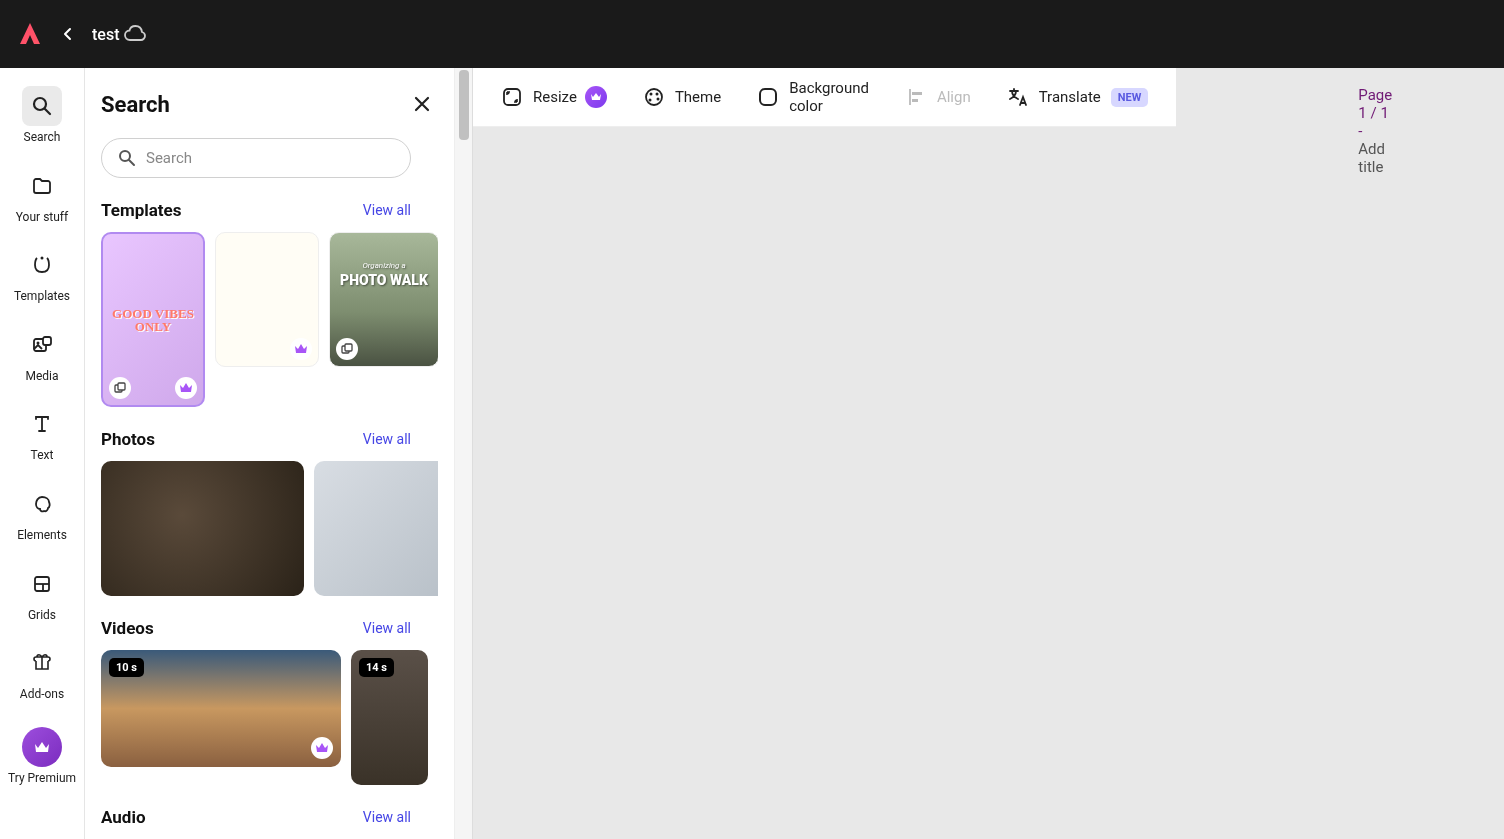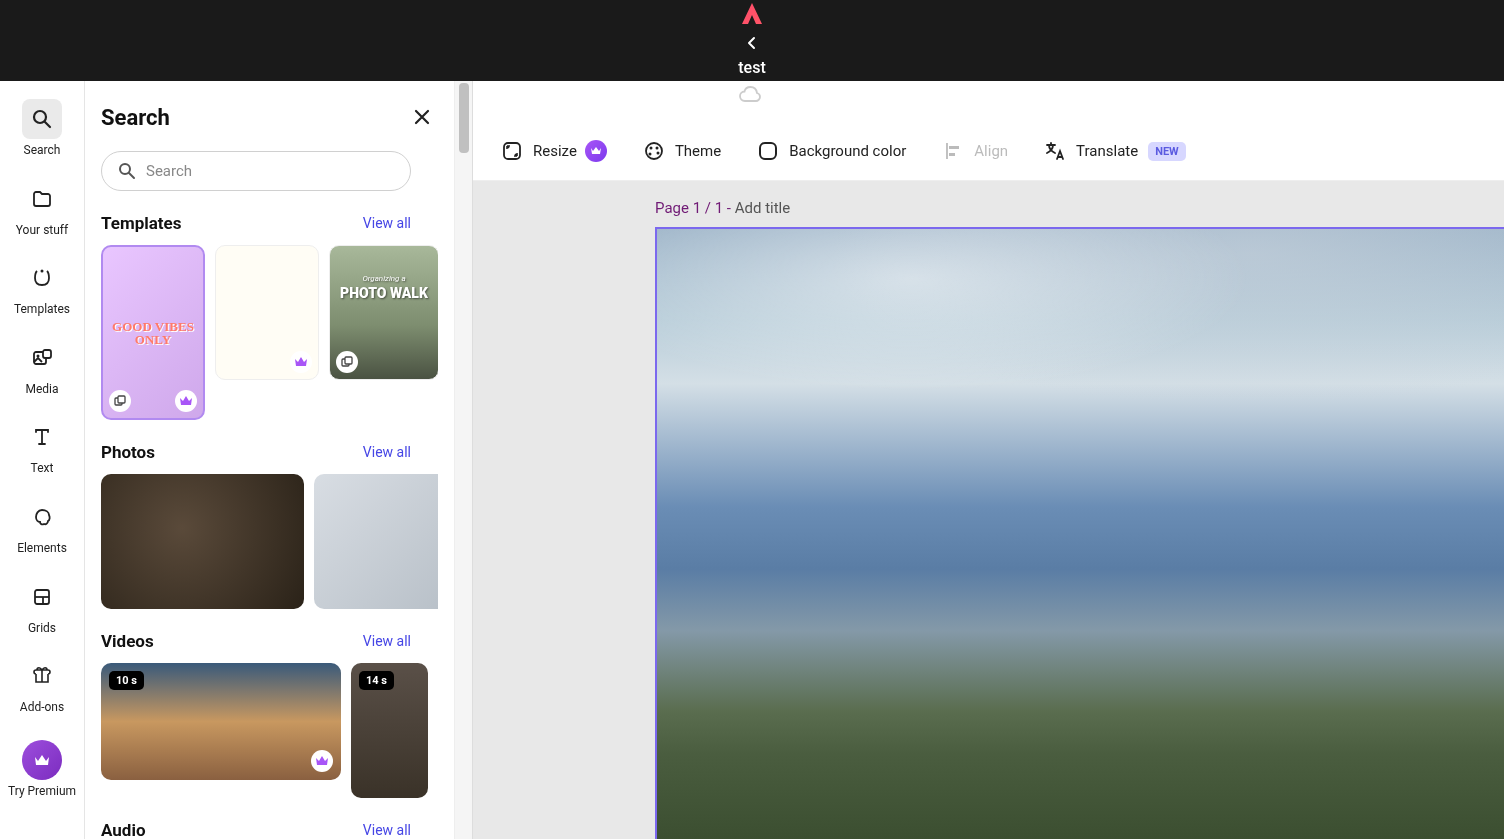--- a/index.html
+++ b/index.html
@@ -1,19 +1,19 @@
 <!DOCTYPE html>
 <html><head>
 <meta charset="utf-8">
 <style>
 * { margin: 0; padding: 0; box-sizing: border-box; font-family: -apple-system, BlinkMacSystemFont, "Segoe UI", Roboto, Helvetica, Arial, sans-serif; }
 body { width: 1504px; height: 839px; overflow: hidden; background: #fff; }
 
 
-.header { height: 81px; background: #1a1a1a; display: flex; align-items: center; padding: 0 16px; gap: 8px; flex-direction: column; }
+.header { height: 68px; background: #1a1a1a; display: flex; align-items: center; padding: 0 16px; gap: 8px; }
 .logo { width: 28px; height: 28px; display: flex; align-items: center; justify-content: center; }
 .back-btn { width: 32px; height: 32px; display: flex; align-items: center; justify-content: center; cursor: pointer; color: #fff; border-radius: 6px; }
 .doc-title { color: #fff; font-size: 16px; font-weight: 500; }
 .cloud-icon { color: #ccc; width: 24px; height: 24px; display: flex; align-items: center; justify-content: center; margin-left: -4px; }
 
 
 .main { display: flex; height: calc(100% - 68px); }
 
 
 .rail { width: 85px; background: #fff; border-right: 1px solid #e5e5e5; display: flex; flex-direction: column; align-items: center; padding-top: 12px; gap: 6px; }
@@ -50,21 +50,21 @@
 .photo2 { width: 135px; height: 135px; background: linear-gradient(135deg, #d8dde3, #b8c0c8); }
 .video1 { width: 240px; height: 117px; background: linear-gradient(180deg, #3a5a7a 0%, #c89860 50%, #8a6040 100%); }
 .video2 { width: 77px; height: 135px; background: linear-gradient(180deg, #5a5048, #3a3228); }
 .duration-badge { position: absolute; top: 8px; left: 8px; background: #000; color: #fff; font-size: 11px; font-weight: 700; padding: 3px 7px; border-radius: 5px; }
 
 .t1-inner { position:absolute; inset:0; display:flex; align-items:center; justify-content:center; font-family: cursive; font-weight:900; color:#ff7a6a; font-size:13px; text-align:center; line-height:1; text-shadow: 1px 1px 0 #fff;}
 .t3-inner { position:absolute; top:29px; left:0; right:0; text-align:center; color:#fff; font-weight:900; font-size:14px; line-height:1.1; text-shadow: 1px 1px 2px rgba(0,0,0,0.5);}
 .t3-inner small { display:block; font-size:8px; font-weight:400; font-style:italic; color:#fff; margin-bottom:2px;}
 
 
-.canvas-area { flex: 1; background: #e8e8e8; display: flex; flex-direction: column; overflow: hidden; margin-top: 41px; }
+.canvas-area { flex: 1; background: #e8e8e8; display: flex; flex-direction: row; overflow: hidden; }
 .toolbar { height: 59px; background: #fff; display: flex; align-items: center; padding: 0 28px; gap: 36px; border-bottom: 1px solid #eee; }
 .tool-item { display: flex; align-items: center; gap: 10px; cursor: pointer; font-size: 15px; color: #222; }
 .tool-item.disabled { color: #bbb; cursor: default; }
 .tool-icon { width: 22px; height: 22px; display: flex; align-items: center; justify-content: center; }
 .crown-badge { width: 22px; height: 22px; background: linear-gradient(135deg, #a855f7, #7c3aed); border-radius: 50%; display: flex; align-items: center; justify-content: center; margin-left: -2px;}
 .new-badge { background: #d7d7ff; color: #5a5ae0; font-size: 11px; font-weight: 700; padding: 3px 7px; border-radius: 5px; }
 
 .page-label { padding: 18px 0 10px 0; margin-left: 182px; font-size: 15px; color: #555; }
 .page-label strong { font-weight: 400; color: #701a75; }
 .canvas-img { margin-left: 182px; width: 850px; height: 620px; border: 2px solid #7b68ee; border-right: none; border-bottom: none; background: 

